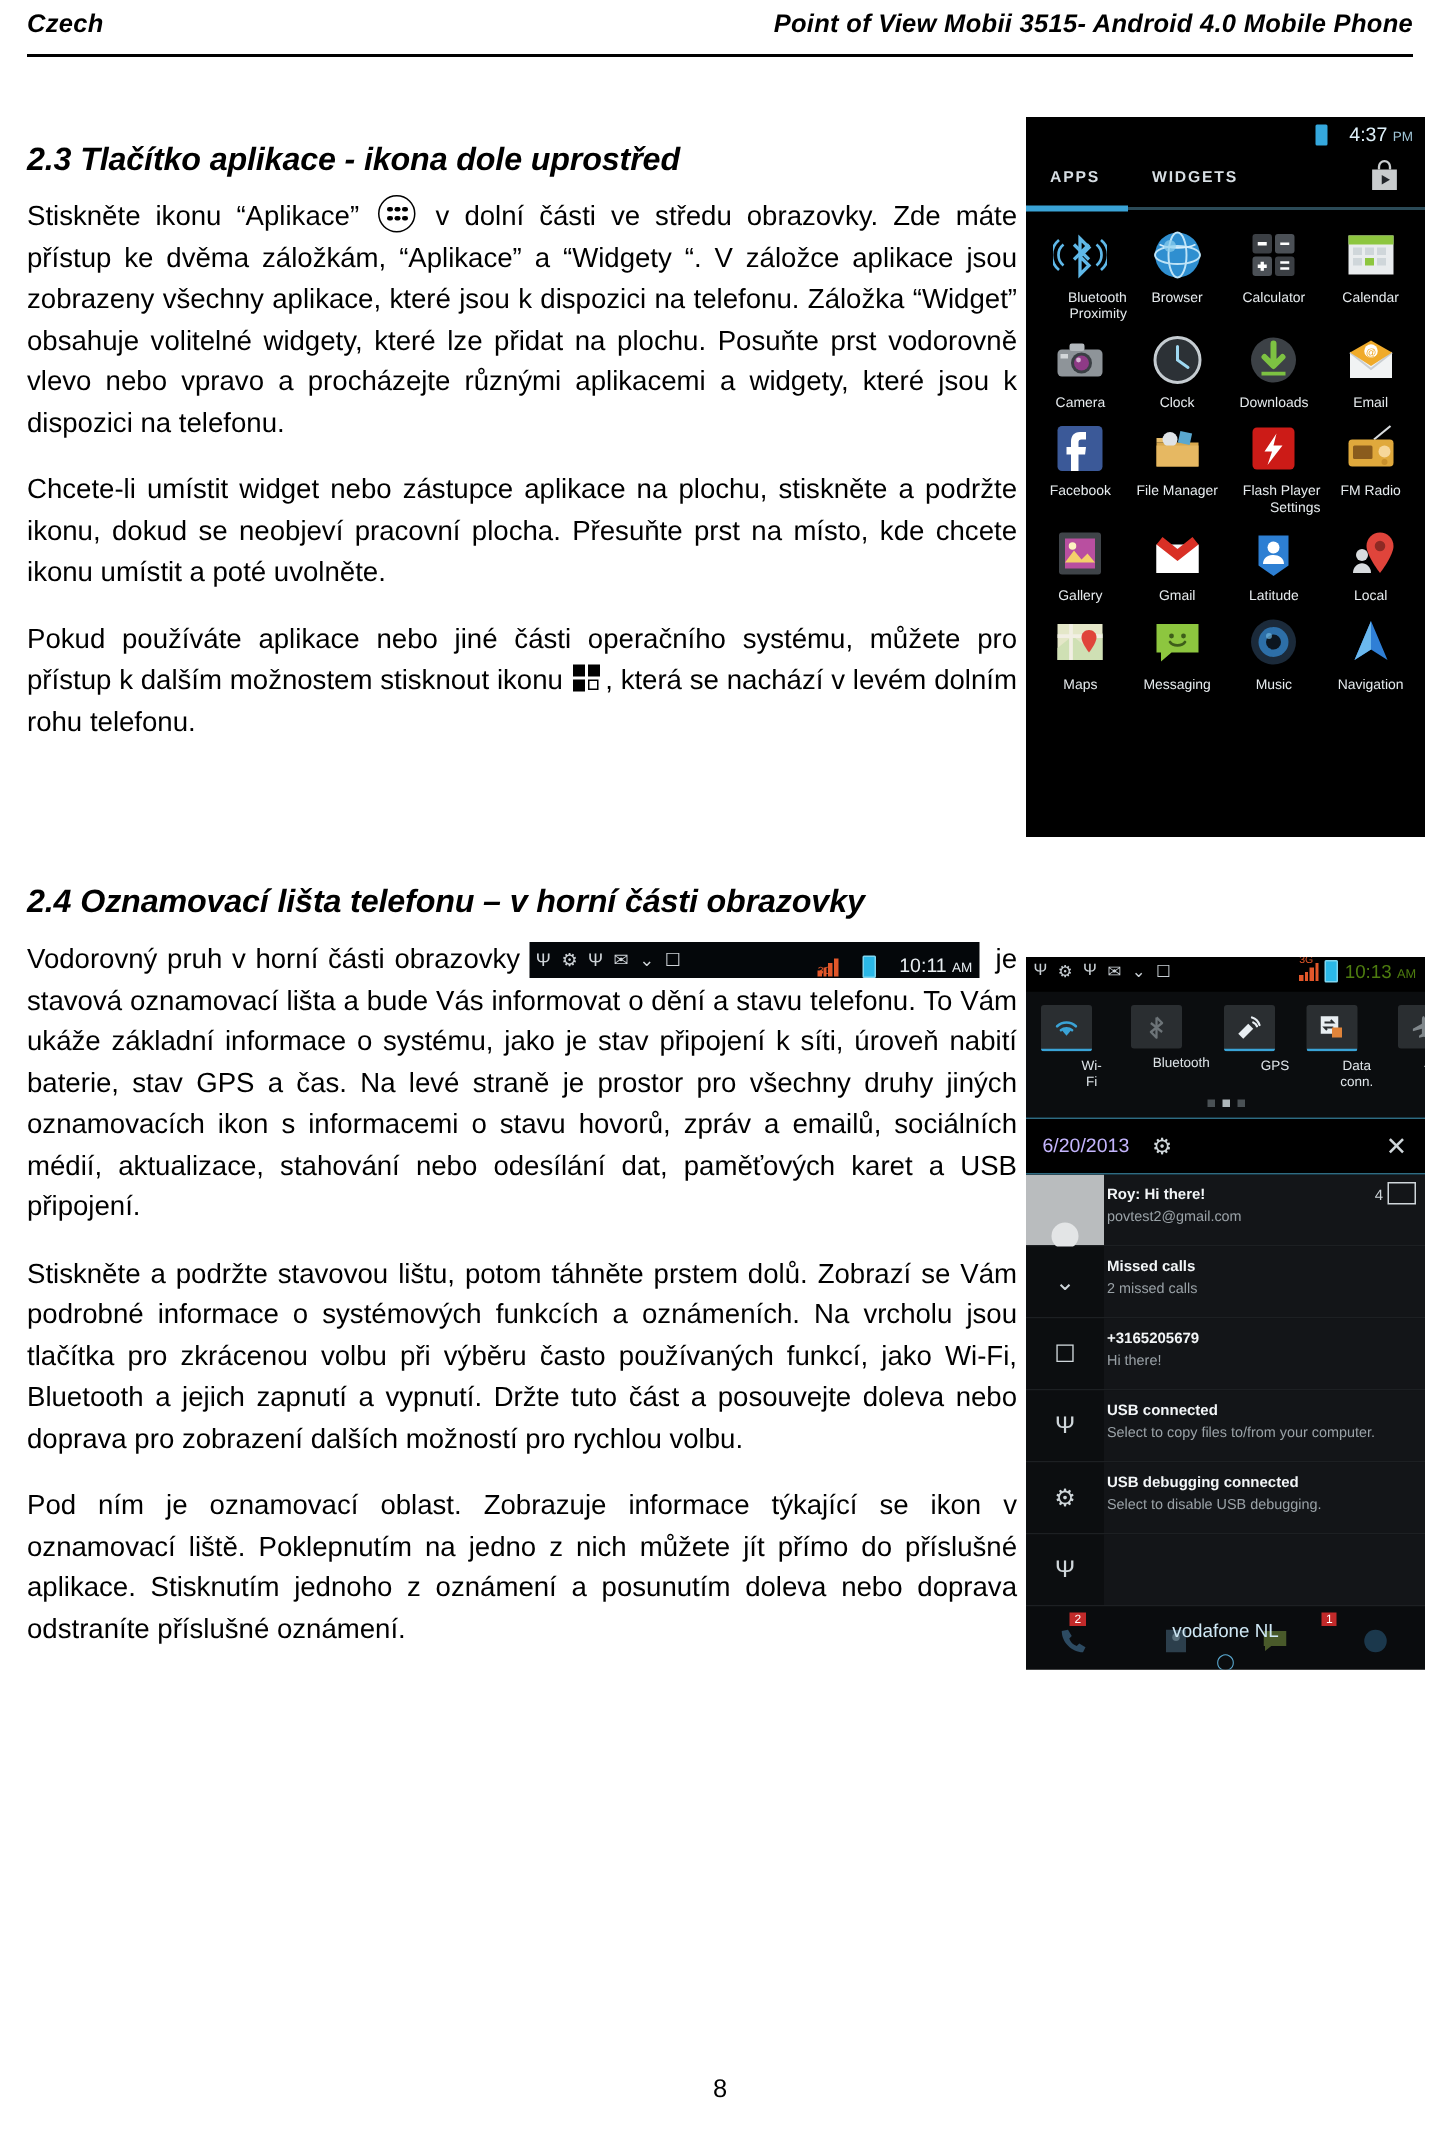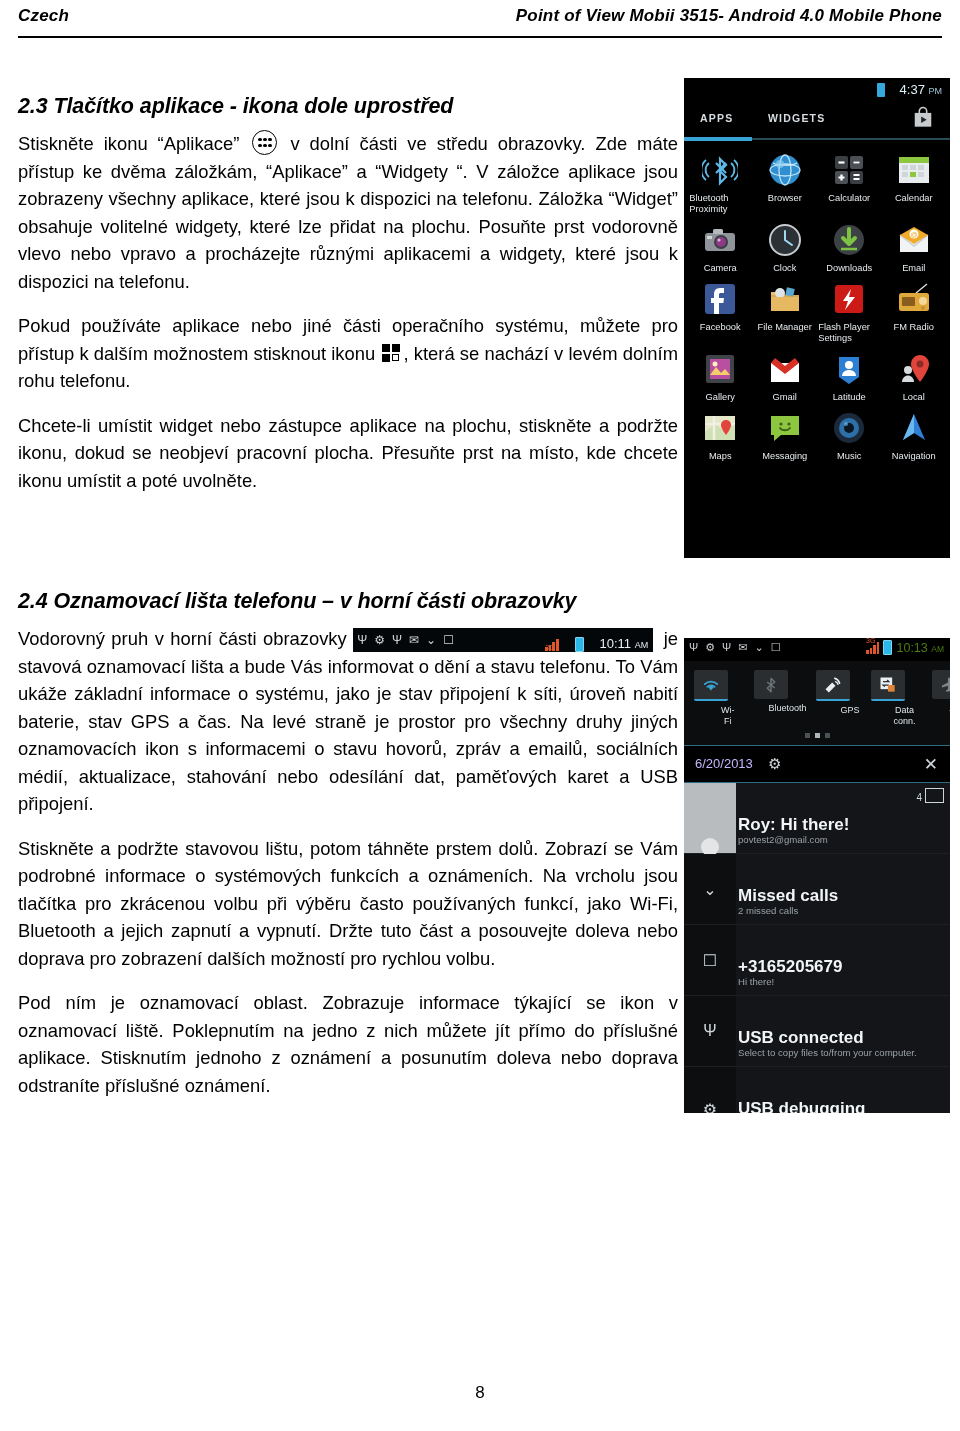--- a/index.html
+++ b/index.html
@@ -78,21 +78,21 @@
   .ad-tabs{height:34px;position:relative;}
   .ad-tabs .tab{position:absolute;top:8px;font-size:10.5px;font-weight:bold;letter-spacing:1.2px;color:#d6dde2;}
   .ad-tabs .tab.t1{left:16px;}
   .ad-tabs .tab.t2{left:84px;}
   .ad-tabs .bag{position:absolute;right:16px;top:2px;width:22px;height:23px;}
   .ad-rule{height:2px;background:#2b4a57;position:relative;}
   .ad-rule i{position:absolute;left:0;top:-1px;width:68px;height:4px;background:#3aa3d6;}
   .ad-grid{display:grid;grid-template-columns:repeat(4,1fr);padding:12px 4px 0 4px;row-gap:7px;}
   .app{display:flex;flex-direction:column;align-items:center;gap:5px;}
   .app .ico{width:36px;height:36px;position:relative;}
-  .app .lbl{font-size:9.3px;color:#e6ebee;text-align:left;line-height:11px;max-width:62px;}
+  .app .lbl{font-size:9.3px;color:#e6ebee;text-align:right;line-height:11px;max-width:62px;}
 
   
   .np-status{height:23px;position:relative;background:#000;}
   .np-status .l{position:absolute;left:5px;top:3px;display:flex;gap:7px;}
   .np-status .l span{font-size:11px;color:#c9d0d5;}
   .np-status .r{position:absolute;right:6px;top:2px;display:flex;gap:4px;align-items:center;}
   .np-status .t{color:#4d7c0f;font-size:12.5px;}
   .np-status .t small{font-size:8.5px;}
   .np-quick{background:#0b0d0f;padding:9px 3px 4px 3px;}
   .qrow{display:grid;grid-template-columns:repeat(5,1fr);}
@@ -104,21 +104,21 @@
   .dots i{width:5px;height:5px;background:#4a5155;}
   .dots i.a{background:#aeb6ba;}
   .np-datebar{background:#000;border-top:1.5px solid #2e6b82;border-bottom:1.5px solid #2e6b82;height:36px;position:relative;}
   .np-datebar .d{position:absolute;left:11px;top:10px;font-size:13px;color:#c4b5fd;}
   .np-datebar .slider{position:absolute;left:84px;top:9px;font-size:15px;color:#cfd6da;}
   .np-datebar .x{position:absolute;right:12px;top:8px;font-size:17px;color:#cfd6da;}
   .notif{display:flex;border-bottom:1px solid #1d2023;background:#131518;min-height:47px;}
   .notif .nico{width:52px;display:flex;align-items:center;justify-content:center;background:#0c0e10;}
   .notif .nico .g{font-size:16px;color:#cfd6da;}
   .notif .ntxt{flex:1;padding:6px 8px 7px 2px;position:relative;}
-  .notif .nt1{font-size:17px;font-weight:bold;color:#f2f5f7;line-height:15px;margin-top:28px;}
+  .notif .nt1{font-size:10px;font-weight:bold;color:#f2f5f7;line-height:15px;}
   .notif .nt2{font-size:9.6px;color:#9aa2a7;line-height:13px;margin-top:1px;}
   .notif .cnt{position:absolute;right:28px;top:9px;font-size:10px;color:#cfd6da;}
   .notif .menv{position:absolute;right:6px;top:5px;width:17px;height:13px;border:1.4px solid #cfd6da;}
   .avatar{width:52px;background:#b9bcbe;display:flex;align-items:flex-end;justify-content:center;}
   .avatar .head{width:18px;height:18px;border-radius:50%;background:#e3e5e6;margin-bottom:-3px;}
   .np-dock{height:46px;background:#0a0c0e;position:relative;display:flex;align-items:center;}
   .np-dock .dk{flex:1;display:flex;align-items:center;justify-content:center;position:relative;opacity:.55;}
   .np-dock .carrier{position:absolute;left:0;right:0;text-align:center;font-size:12.5px;color:#cfe8f5;top:9px;}
   .np-dock .ring{position:absolute;left:0;right:0;text-align:center;bottom:3px;font-size:11px;color:#5aa8cf;}
   .np-dock .redbadge{position:absolute;top:4px;right:18%;background:#c22a2a;color:#fff;font-size:8px;padding:0 3px;}
@@ -138,25 +138,25 @@
   <div class="hdr-rule"></div>
 
   <div class="col">
 
     <h2 class="sec">2.3 Tlačítko aplikace - ikona dole uprostřed</h2>
 
     <p class="para">
       <span>Stiskněte ikonu “Aplikace” </span><span class="ic-apps"><i style="left:5px;top:7px"></i><i style="left:10px;top:7px"></i><i style="left:15px;top:7px"></i><i style="left:5px;top:12.5px"></i><i style="left:10px;top:12.5px"></i><i style="left:15px;top:12.5px"></i></span><span> v dolní části ve středu obrazovky. Zde máte přístup ke dvěma záložkám, “Aplikace” a “Widgety “. V záložce aplikace jsou zobrazeny všechny aplikace, které jsou k dispozici na telefonu. Záložka “Widget” obsahuje volitelné widgety, které lze přidat na plochu. Posuňte prst vodorovně vlevo nebo vpravo a procházejte různými aplikacemi a widgety, které jsou k dispozici na telefonu.</span>
     </p>
 
+    <p class="para">Chcete-li umístit widget nebo zástupce aplikace na plochu, stiskněte a podržte ikonu, dokud se neobjeví pracovní plocha. Přesuňte prst na místo, kde chcete ikonu umístit a poté uvolněte.</p>
+
     <p class="para">
       <span>Pokud používáte aplikace nebo jiné části  operačního systému, můžete pro přístup k dalším možnostem stisknout ikonu </span><span class="ic-recent"><span style="left:0;top:0"></span><span style="left:10px;top:0"></span><span style="left:0;top:10px"></span><span class="hollow" style="left:10px;top:10px"></span></span><span>, která se nachází v levém dolním rohu telefonu.</span>
     </p>
-
-    <p class="para">Chcete-li umístit widget nebo zástupce aplikace na plochu, stiskněte a podržte ikonu, dokud se neobjeví pracovní plocha. Přesuňte prst na místo, kde chcete ikonu umístit a poté uvolněte.</p>
 
     <h2 class="sec" style="margin-top:95px">2.4 Oznamovací lišta telefonu – v horní části obrazovky</h2>
 
     <p class="para">
       <span>Vodorovný pruh v horní části obrazovky </span><span class="statusstrip">
         <span class="left">
           <span class="gly">Ψ</span>
           <span class="gly">⚙</span>
           <span class="gly">Ψ</span>
           <span class="gly">✉</span>

